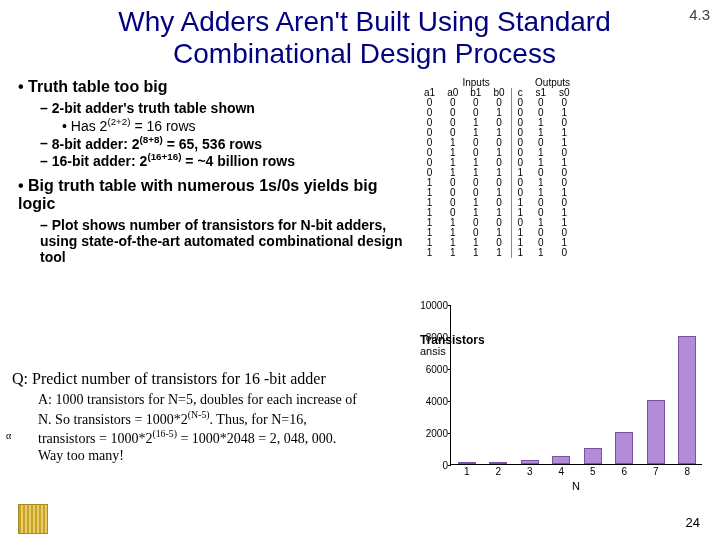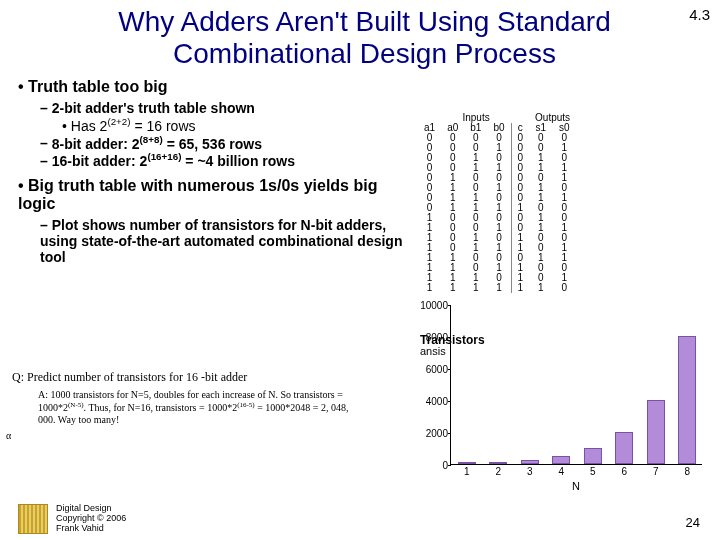--- a/index.html
+++ b/index.html
@@ -6,21 +6,21 @@
   body {
     width: 720px; height: 540px;
     background: #fff;
     font-family: Arial, Helvetica, sans-serif;
     color: #000;
     position: relative;
     overflow: hidden;
   }
   .slide-number {
     position: absolute; top: 6px; right: 10px;
-    font-size: 15px; color: #000000;
+    font-size: 15px; color: #404040;
   }
   h1.title {
     font-size: 28px; font-weight: normal;
     color: #000080;
     text-align: center;
     padding: 6px 30px 2px 30px;
     line-height: 1.15;
     margin-left: 9px;
   }
   .content {
@@ -33,37 +33,36 @@
   .bullet2 { padding-left: 22px; font-weight: bold; font-size: 14px; }
   .bullet2::before { content: "–  "; }
   .bullet3 { padding-left: 44px; font-size: 14px; }
   .bullet3::before { content: "•  "; }
   sup { font-size: 0.7em; }
 
   .qa {
     position: absolute; top: 370px; left: 12px;
     width: 350px;
   }
-  .q { font-family: "Times New Roman", serif; font-size: 12px; margin-bottom: 4px; }
+  .q { font-family: "Times New Roman", serif; font-size: 16px; margin-bottom: 4px; }
   .a-label {
     position: absolute; left: 6px; top: 430px;
     font-family: "Times New Roman", serif; font-size: 10px;
   }
   .a {
-    font-family: "Times New Roman", serif; font-size: 10px;
+    font-family: "Times New Roman", serif; font-size: 14px;
     padding-left: 26px;
     line-height: 1.2;
   }
 
   
   .ttable {
     position: absolute; top: 78px; left: 418px;
     font-size: 10px;
     border-collapse: collapse;
-    margin-top: 35px;
   }
   .ttable th, .ttable td {
     padding: 0 6px; text-align: center; line-height: 1.0;
     font-weight: normal;
   }
   .ttable .grp { font-weight: normal; }
   .sep { border-left: 1px solid #888; }
 
   
   .chart {
@@ -338,19 +337,14 @@
     </div>
   <div class="xlabel">N</div>
   <div class="ylabel">
     <b>Transistors</b><br>
     <span class="sub">ansis</span>
   </div>
 </div>
 
 <div class="footer">
   <div class="logo"></div>
-  <div class="foot-text">
-    <span>Digital Design</span><br>
-    <span>Copyright © 2006</span><br>
-    <span>Frank Vahid</span>
-  </div>
 </div>
 <div class="page-num">24</div>
 
 </body></html>

